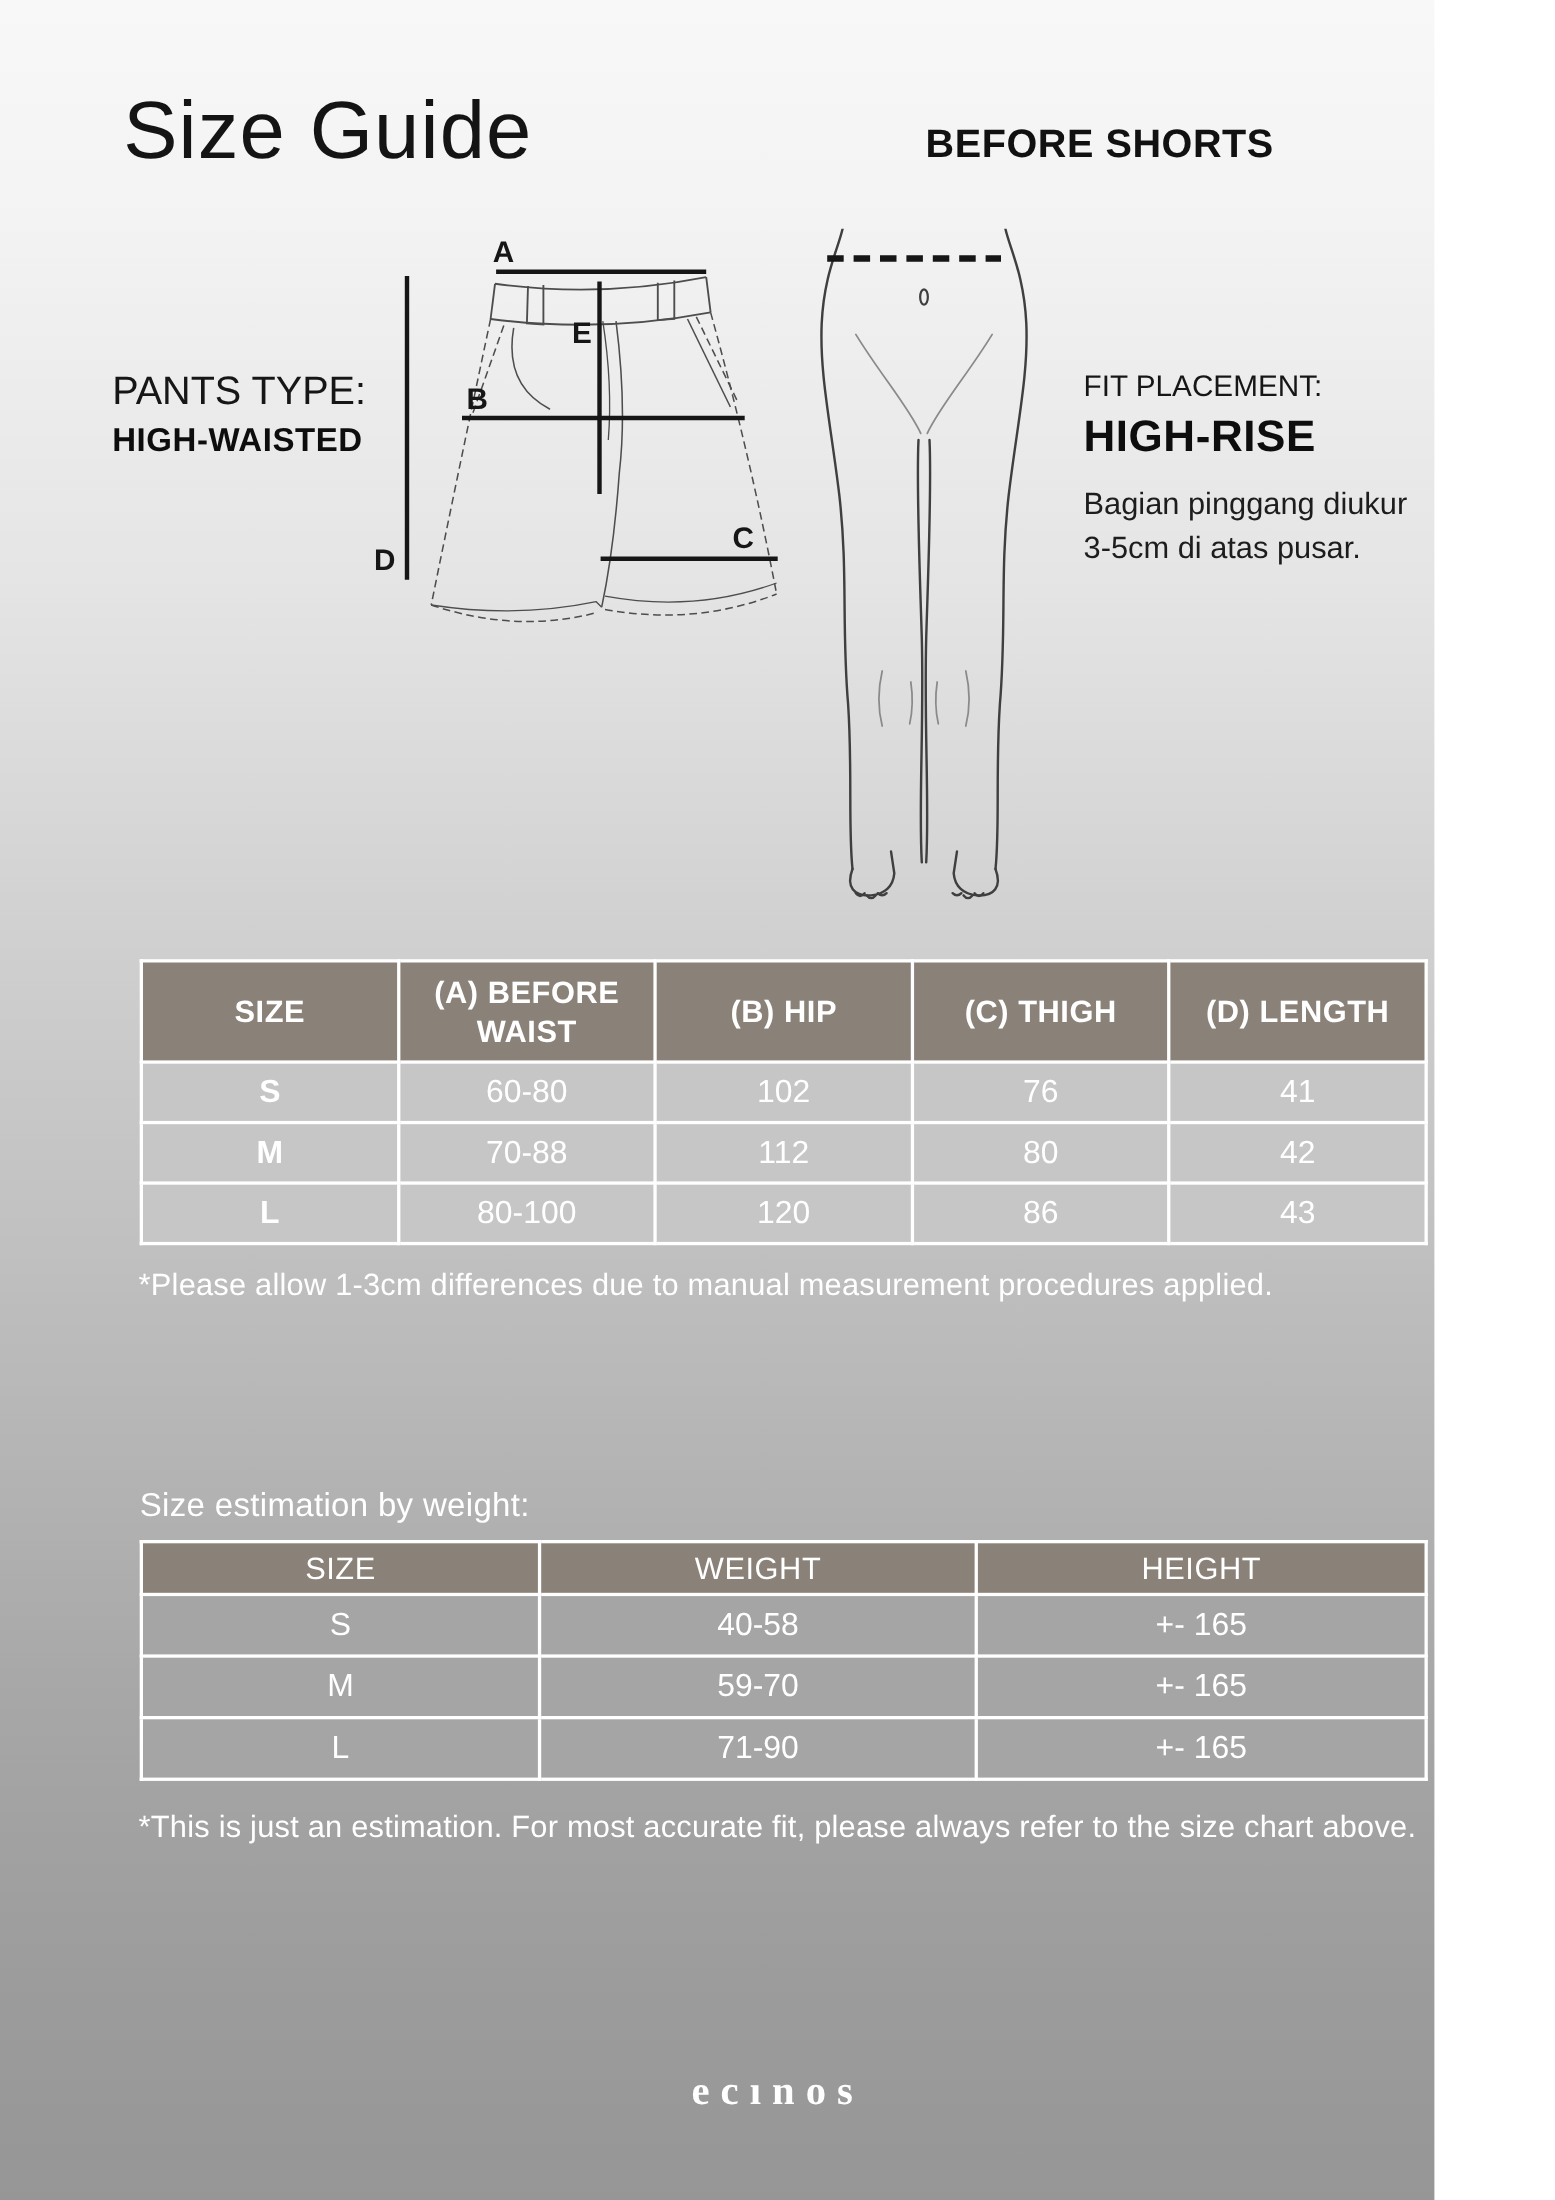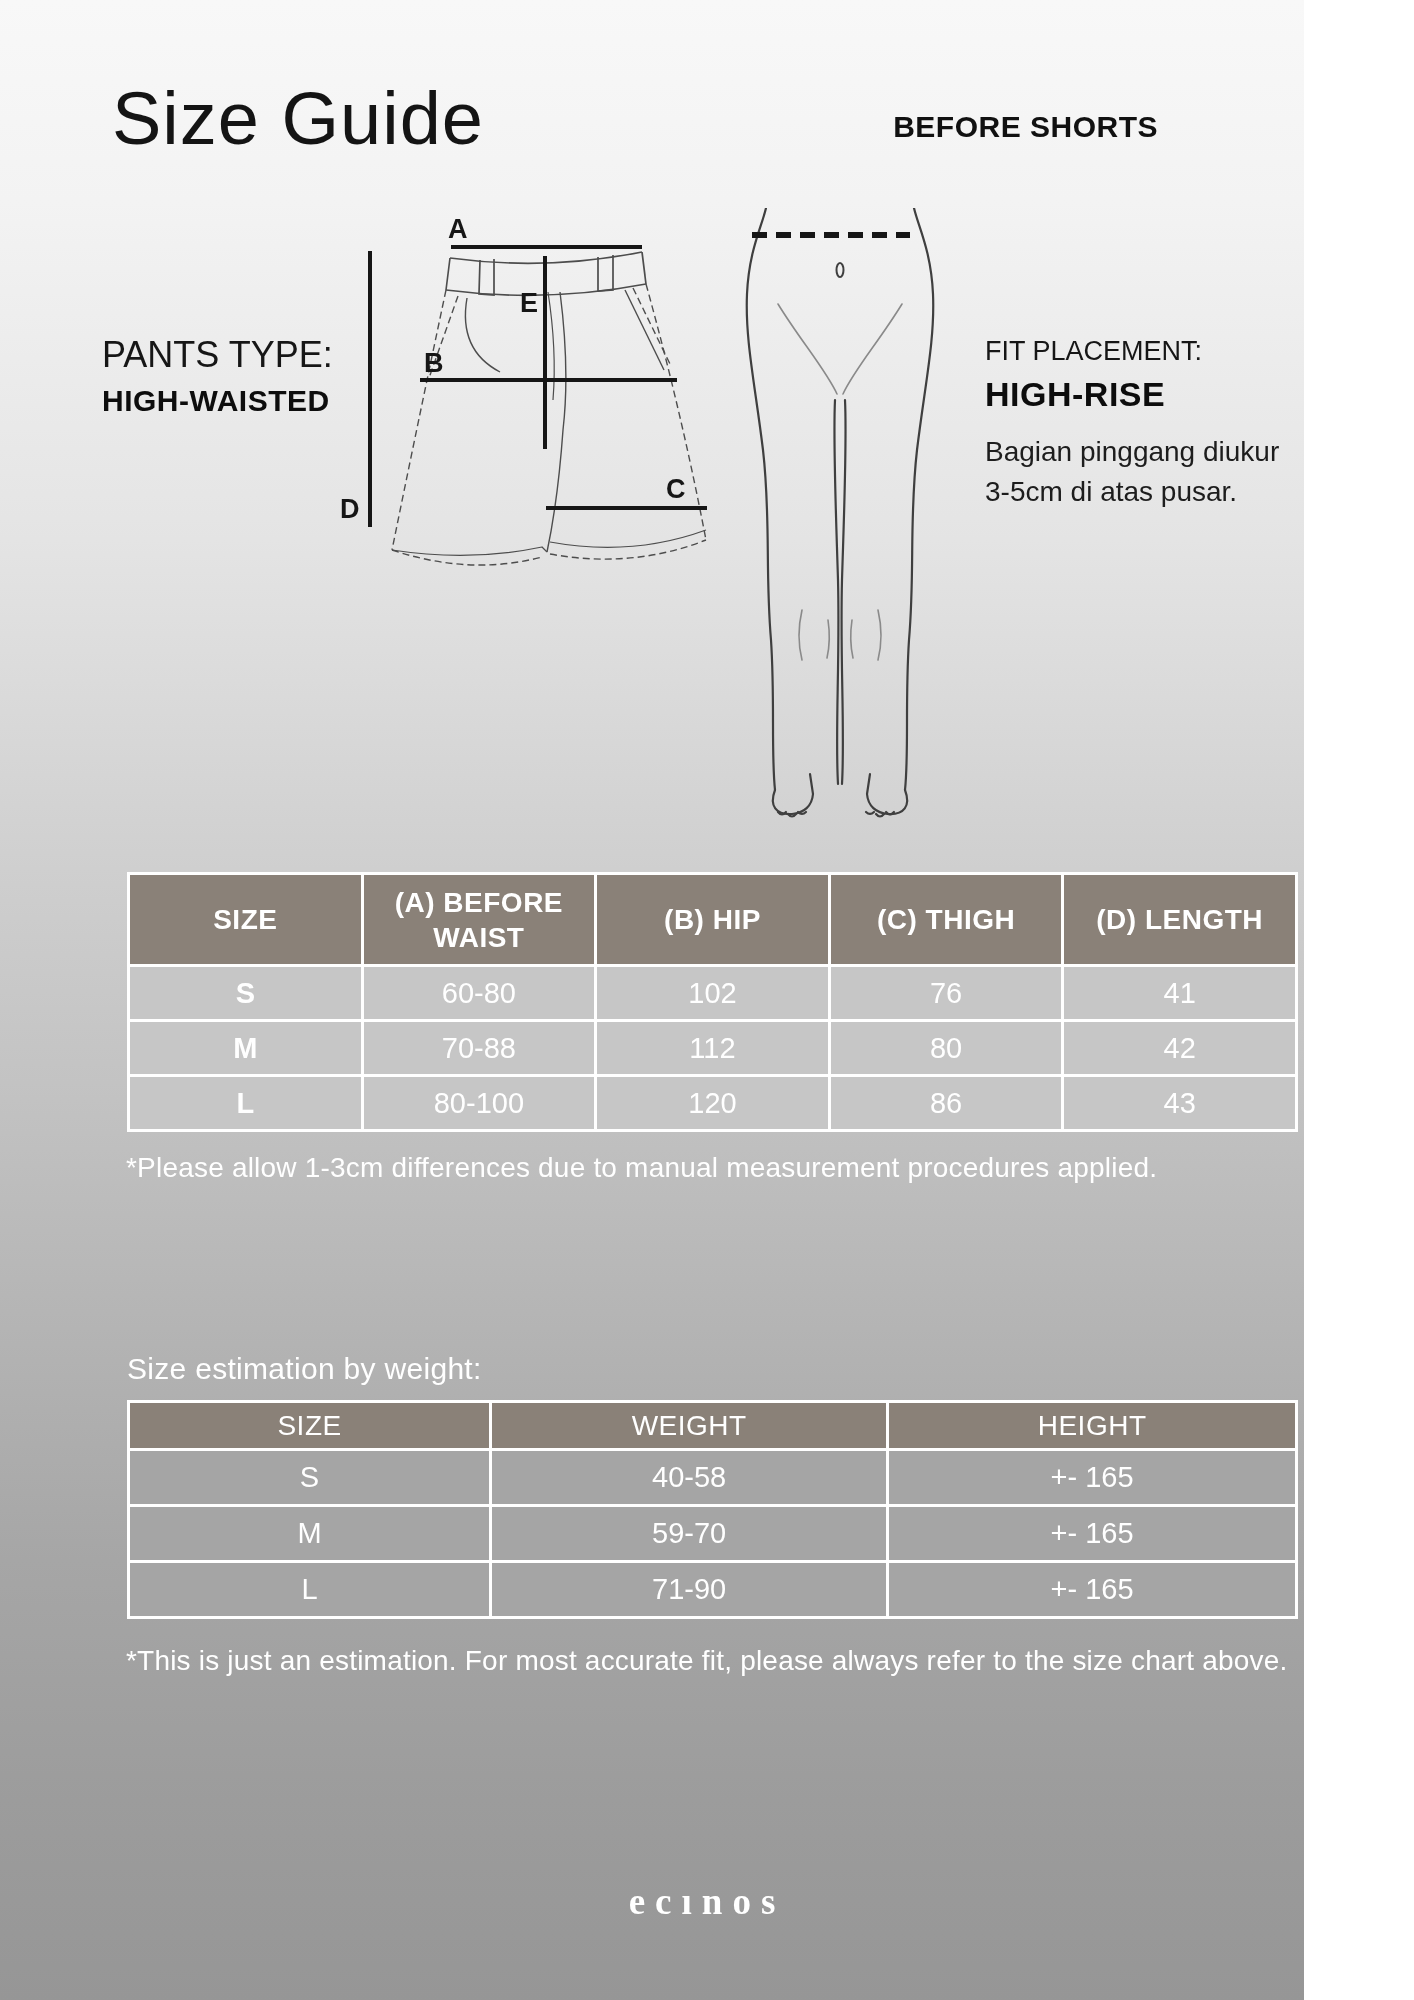--- a/index.html
+++ b/index.html
@@ -17,30 +17,30 @@
       #a6a6a6 78%, #9c9c9c 90%, #969696 100%);
     color: #151515;
   }
 
   .title {
     position: absolute; left: 112px; top: 76px;
     font-size: 74px; font-weight: 400; letter-spacing: 1px; color: #141414;
   }
   .product-name {
     position: absolute; right: 146px; top: 110px;
-    font-size: 30px; font-weight: 700; letter-spacing: 0.5px; color: #111; margin-left: 28px;
+    font-size: 36px; font-weight: 700; letter-spacing: 0.5px; color: #111; margin-left: 28px;
   }
 
   .pants-type { position: absolute; left: 102px; top: 334px; }
   .pants-type .lbl { font-size: 36px; font-weight: 400; color: #161616; }
   .pants-type .val { font-size: 30px; font-weight: 700; letter-spacing: 0.5px; margin-top: 8px; color: #0d0d0d; }
 
   .fit-placement { position: absolute; left: 985px; top: 336px; width: 370px; }
   .fit-placement .lbl { font-size: 27px; font-weight: 400; color: #161616; }
-  .fit-placement .val { font-size: 34px; font-weight: 700; letter-spacing: 0.5px; margin-top: 8px; color: #0d0d0d; }
+  .fit-placement .val { font-size: 40px; font-weight: 700; letter-spacing: 0.5px; margin-top: 8px; color: #0d0d0d; }
   .fit-placement .desc { font-size: 28px; font-weight: 400; margin-top: 18px; line-height: 1.42; white-space: pre-line; color: #1d1d1d; }
 
   .shorts-svg { position: absolute; left: 330px; top: 200px; width: 400px; height: 400px; }
   .body-svg   { position: absolute; left: 740px; top: 208px; width: 200px; height: 612px; }
 
   .marker-label { font-family: "Liberation Sans", sans-serif; font-size: 27px; font-weight: 700; fill: #161616; }
 
   table { border-collapse: collapse; table-layout: fixed; padding-left: 20px; }
   .chart-table { position: absolute; left: 127px; top: 872px; width: 1171px; }
   .chart-table th, .chart-table td, .weight-table th, .weight-table td {

